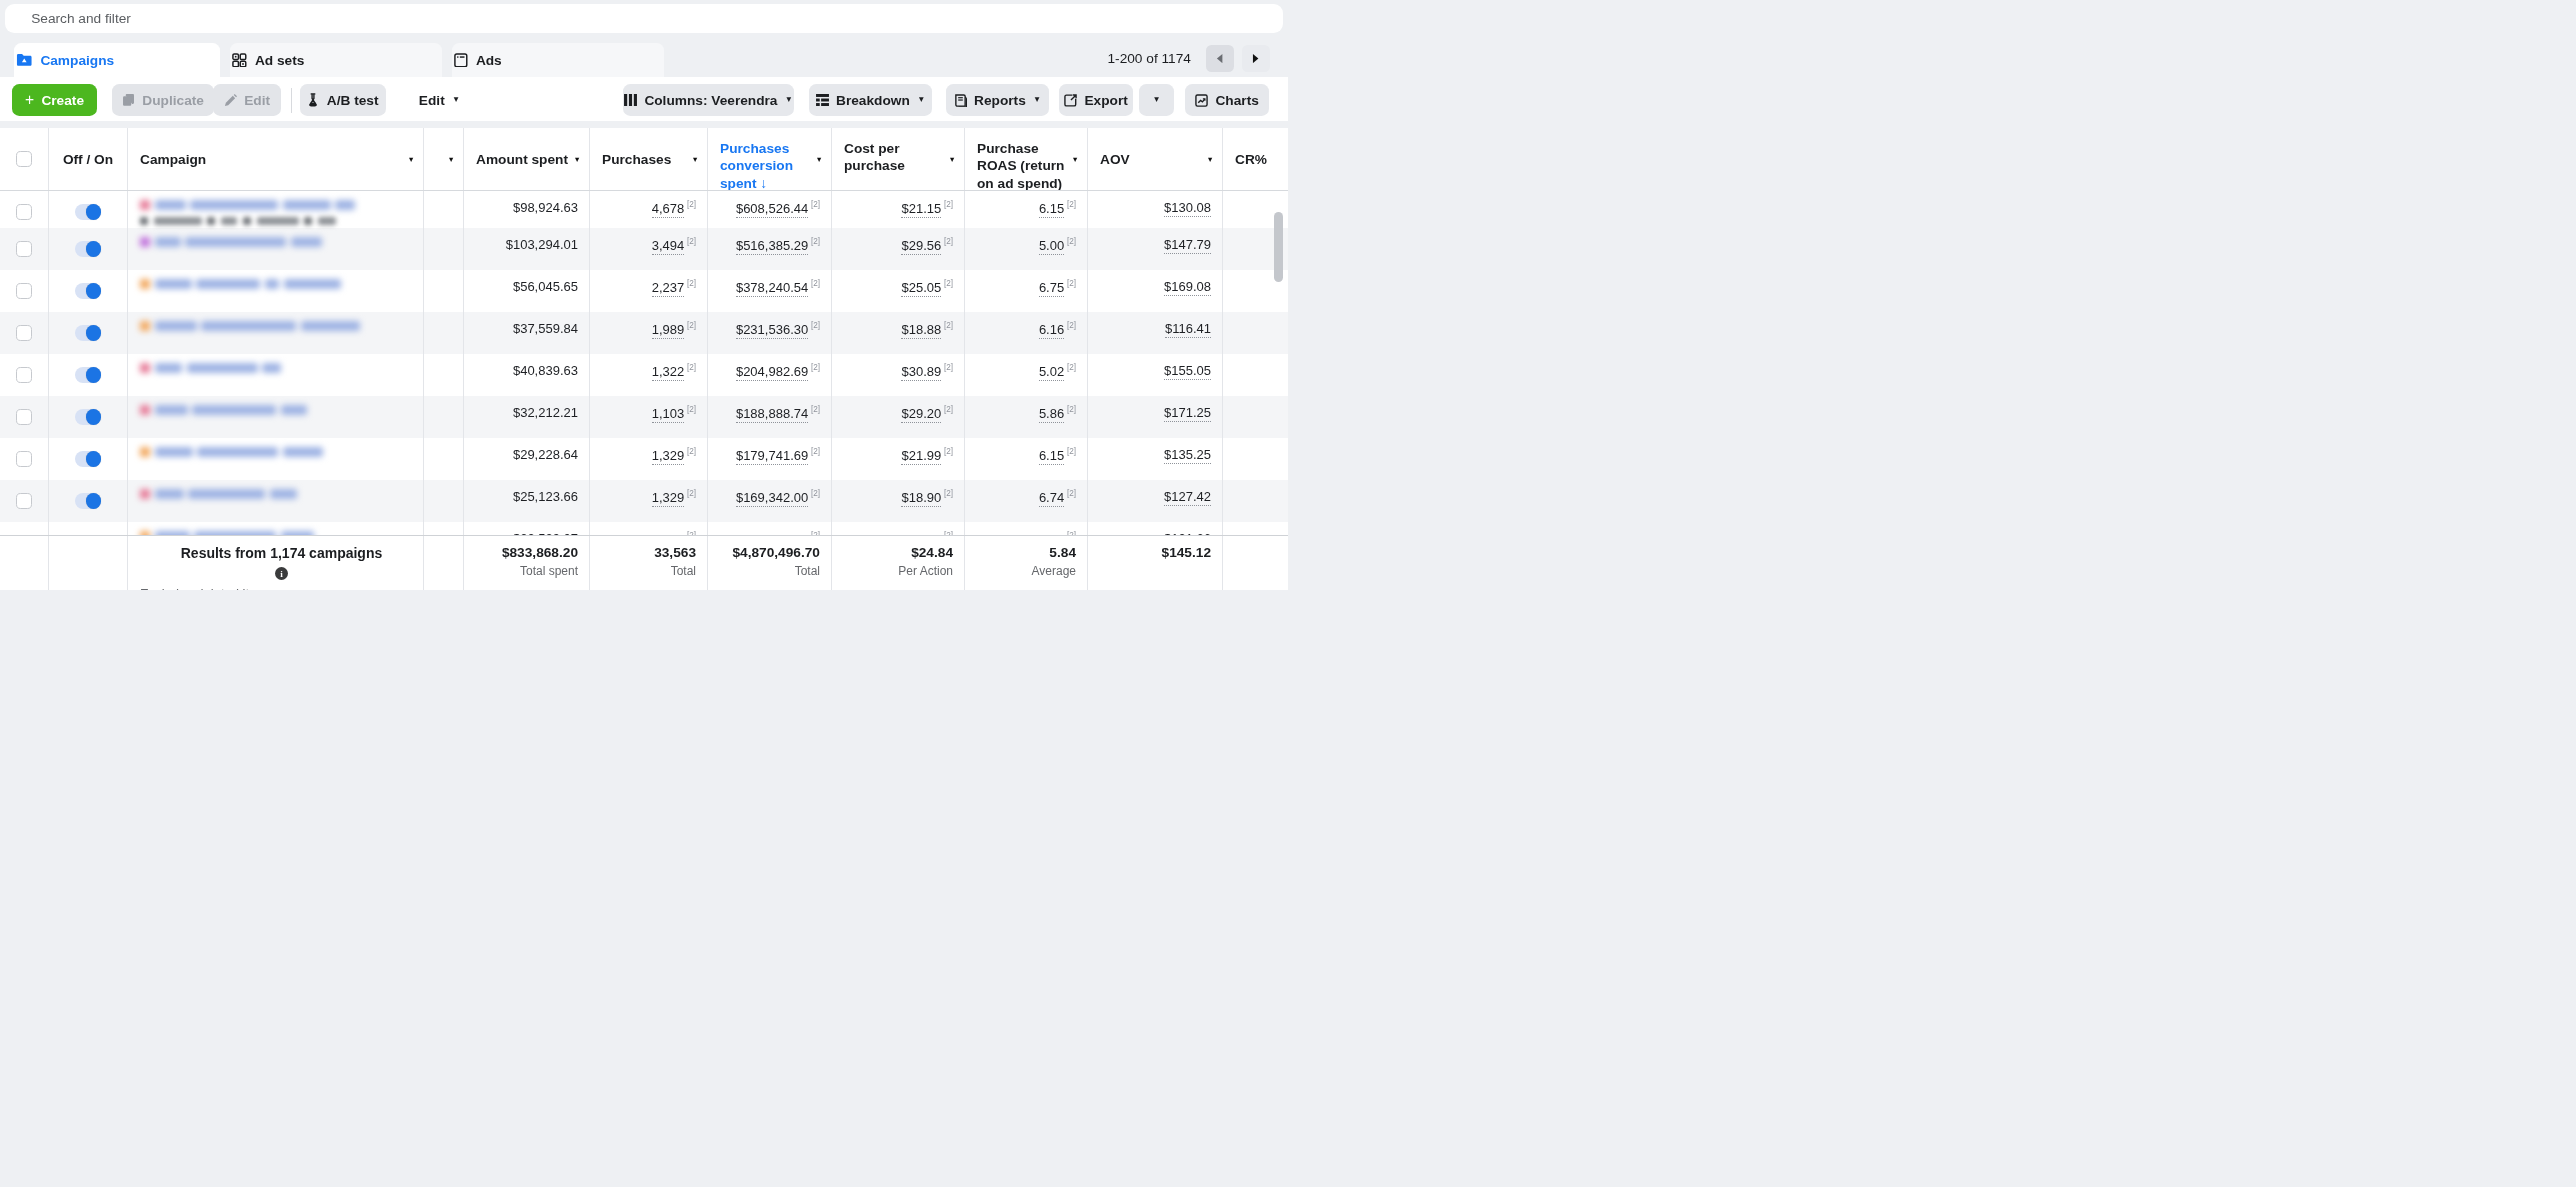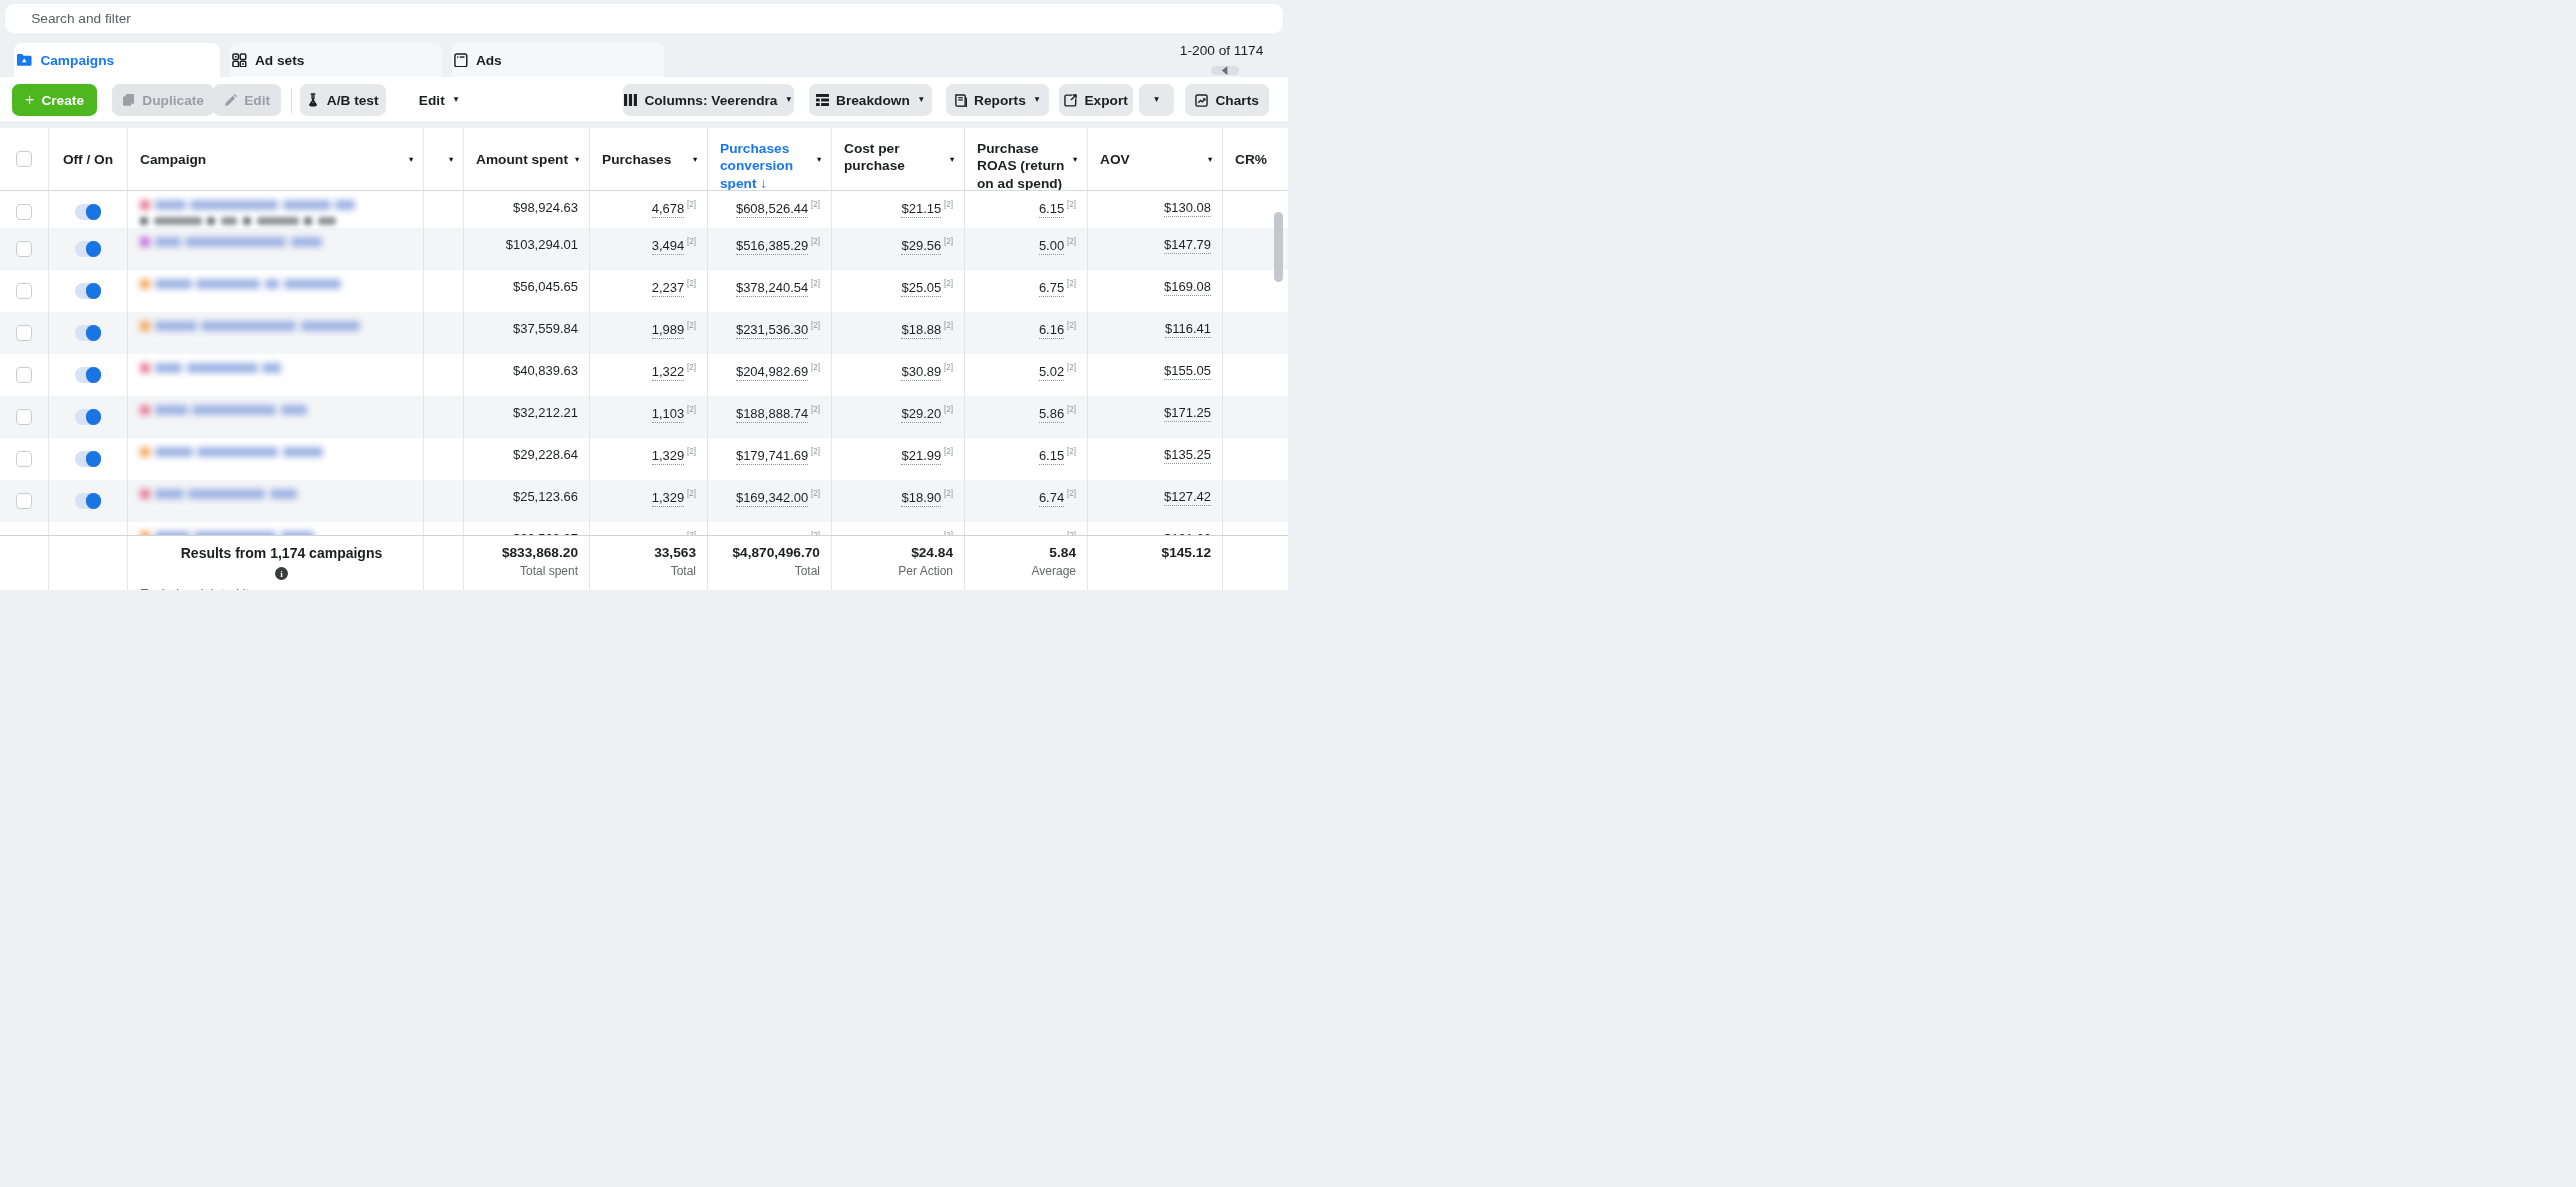--- a/index.html
+++ b/index.html
@@ -12,21 +12,21 @@
 
   
   .tab { position:absolute; top:43px; height:34px; border-radius:7.3px 7.3px 0 0; display:flex; align-items:center; gap:8.2px; padding-left:2px; font-size:13.7px; font-weight:700; cursor:pointer; }
   .tab.inactive { background:#f6f7f9; color:#1c1e21; }
   .tab.active { background:#ffffff; color:#1877f2; }
   .tab-campaigns { left:13.7px;  width:206px; }
   .tab-adsets    { left:230px; width:212px; }
   .tab-ads       { left:452px; width:212px; }
   .tab .ticn { display:flex; align-items:center; }
 
-  .pagination { position:absolute; top:43px; right:18.3px; height:31px; display:flex; align-items:center; gap:8.2px;flex-direction:column; }
+  .pagination { position:absolute; top:43px; right:18.3px; height:31px; display:flex; align-items:center; gap:8.2px; }
   .pag-range { font-size:13.7px; color:#1c1e21; margin-right:6.4px; }
   .pag-btn { width:28px; height:26.6px; border-radius:5.5px; display:flex; align-items:center; justify-content:center; cursor:pointer; }
   .pag-prev { background:#dcdee3; color:#6a6d72; }
   .pag-next { background:#e9ebef; color:#111; }
 
   
   .toolbar { position:absolute; left:0; right:0; top:77px; height:44px; background:#fff; }
   .tbtn { position:absolute; top:7.3px; height:32px; border-radius:7.3px; display:flex; align-items:center; justify-content:center; gap:7.3px; font-size:13.7px; font-weight:700; cursor:pointer; white-space:nowrap; }
   .tbtn .ticn { display:flex; align-items:center; }
   .btn-create    { left:12px;  width:85px;  background:#4cb71f; color:#fff; }

